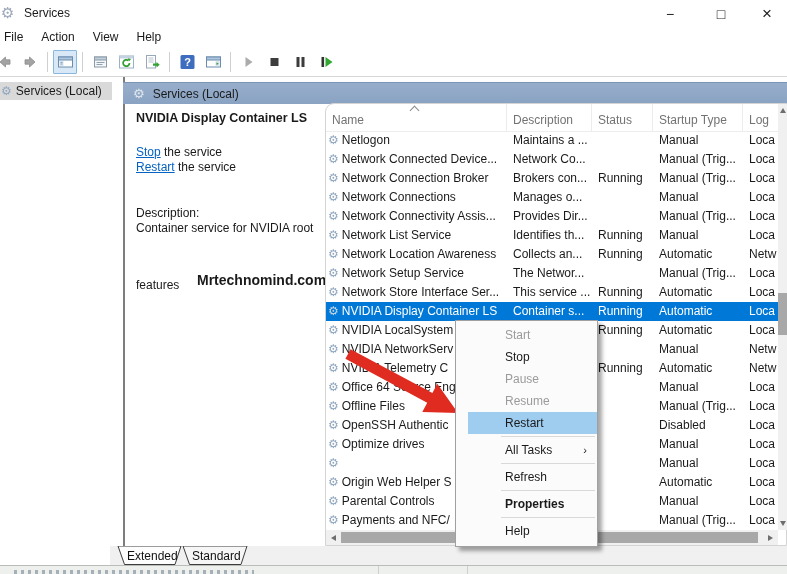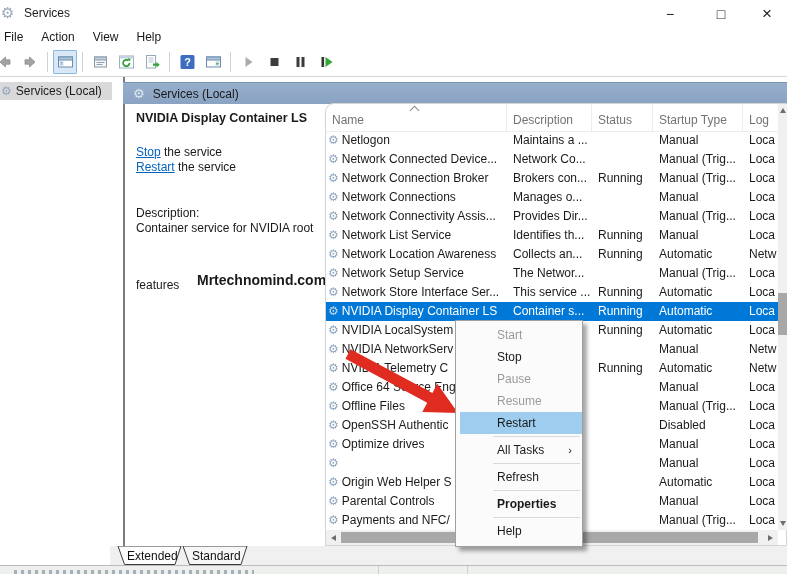--- a/index.html
+++ b/index.html
@@ -56,22 +56,22 @@
            transform:rotate(45deg);}
   
   .sb-track{background:#f0f0f0;}
   .sb-thumb{background:#a8a8a8;}
   .sb-btn{display:flex;align-items:center;justify-content:center;background:#f0f0f0;}
   .tri-up{width:0;height:0;border-left:3.5px solid transparent;border-right:3.5px solid transparent;border-bottom:5px solid #6e6e6e;}
   .tri-down{width:0;height:0;border-left:3.5px solid transparent;border-right:3.5px solid transparent;border-top:5px solid #6e6e6e;}
   .tri-left{width:0;height:0;border-top:3.5px solid transparent;border-bottom:3.5px solid transparent;border-right:5px solid #6e6e6e;}
   .tri-right{width:0;height:0;border-top:3.5px solid transparent;border-bottom:3.5px solid transparent;border-left:5px solid #6e6e6e;}
   
-  #ctxmenu{left:455px;top:320px;width:128px;background:#fbfbfb;border:1px solid #a0a0a0;
-           box-shadow:4px 4px 4px rgba(0,0,0,0.35);z-index:50;box-sizing:border-box;padding:3px 0 4px 4px;}
+  #ctxmenu{left:455px;top:320px;width:143px;background:#fbfbfb;border:1px solid #a0a0a0;
+           box-shadow:4px 4px 4px rgba(0,0,0,0.35);z-index:50;box-sizing:border-box;padding:3px 0 4px 12px;}
   .mi{height:22px;line-height:22px;padding-left:37px;position:relative;white-space:nowrap;}
   .mi.disabled{color:#9b9b9b;}
   .mi.highlight{background:#9ecdf0;}
   .mi.bold{font-weight:bold;}
   .mi .sub{position:absolute;right:10px;top:0;font-size:11px;}
   .msep{height:1px;background:#d9d9d9;margin:2px 2px 2px 33px;}
   
   #tabrow{left:110px;top:546px;width:677px;height:19px;background:#f0f0f0;}
   #tabsvg{left:110px;top:546px;z-index:5;}
   .tablabel{top:549px;font-size:12px;z-index:6;color:#111;}

